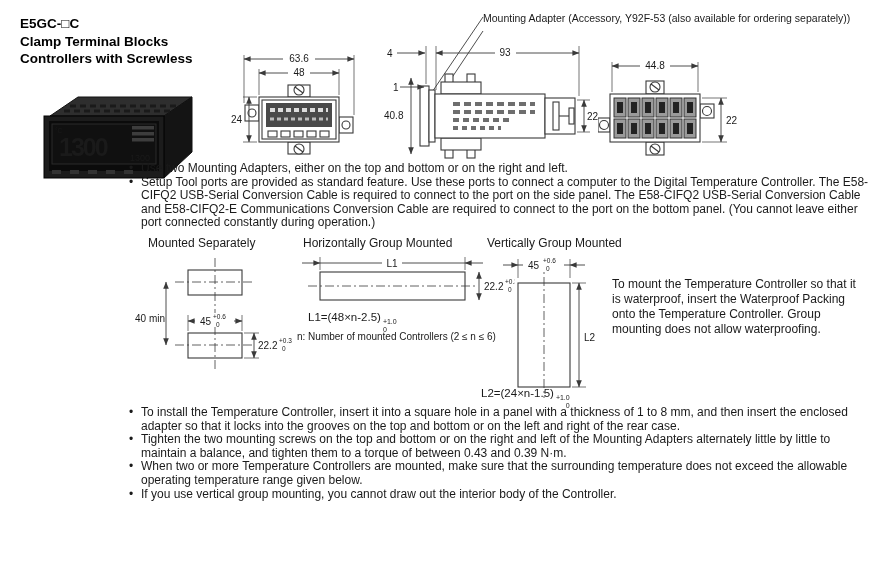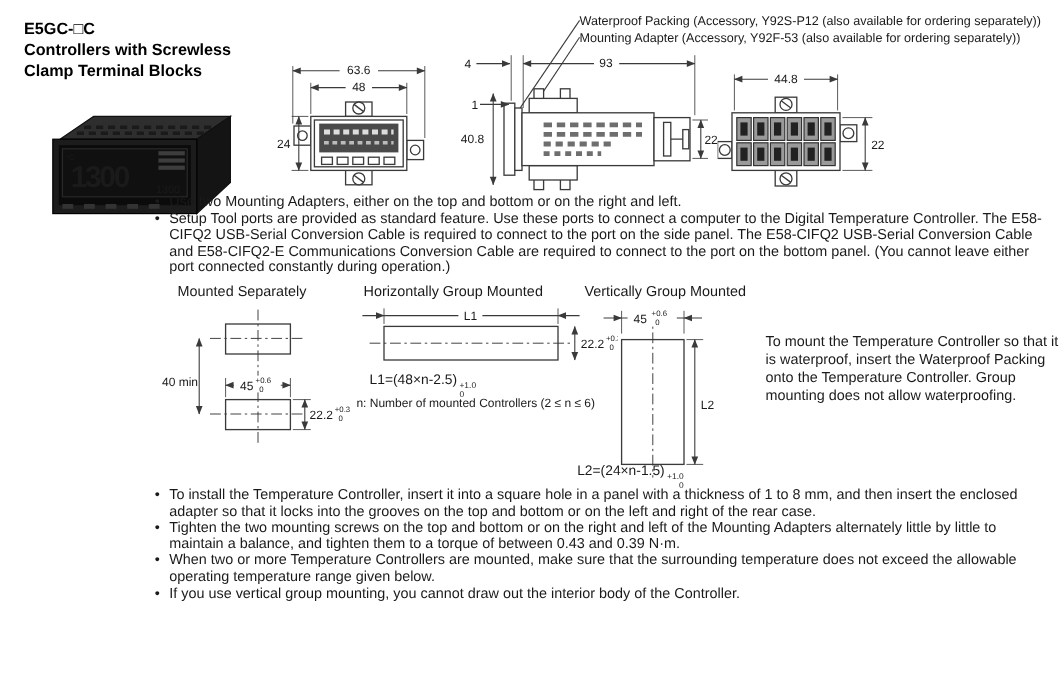--- a/index.html
+++ b/index.html
@@ -6,21 +6,21 @@
   html,body { background:#fff; }
   body { font-family:"Liberation Sans", sans-serif; color:#1a1a1a; }
   .page { position:relative; width:887px; height:578px; background:#fff; overflow:hidden; }
   .abs { position:absolute; }
   .title { font-weight:bold; font-size:13.5px; line-height:17.5px; color:#000; }
   .callout { font-size:10.5px; line-height:13.8px; white-space:nowrap; }
   .bullets { font-size:12px; line-height:13.6px; }
   .bullet { padding-left:13px; position:relative; }
   .bullet::before { content:"\2022"; position:absolute; left:1px; }
   .heading { font-size:12px; white-space:nowrap; }
-  .note { font-size:12px; line-height:15px;margin-left:26px; }
+  .note { font-size:12px; line-height:15px; }
   .formula { font-size:11.5px; white-space:nowrap; }
   .formula-note { font-size:10px; white-space:nowrap; }
   .temp-lines { padding-left:34px; }
   .tol { display:inline-flex; flex-direction:column; font-size:7px; line-height:7.5px; vertical-align:-3px; margin-left:2px; }
   svg text { font-family:"Liberation Sans", sans-serif; fill:#1a1a1a; }
   .dt  { font-size:10px; }
   .dts { font-size:6.5px; }
   .ln  { stroke:#3a3a3a; stroke-width:1.1; fill:none; }
   .lnf { stroke:#3a3a3a; stroke-width:1.1; fill:#fff; }
   .dim { stroke:#3a3a3a; stroke-width:0.9; fill:none; }
@@ -38,22 +38,22 @@
   <svg width="0" height="0" style="position:absolute" aria-hidden="true">
     <defs>
       <marker id="ar" viewBox="0 0 10 10" refX="9.5" refY="5" markerWidth="9" markerHeight="7" orient="auto-start-reverse" markerUnits="userSpaceOnUse">
         <path d="M0,1 L10,5 L0,9 Z" fill="#3a3a3a"></path>
       </marker>
     </defs>
   </svg>
 
   <div class="abs title" style="left:20px; top:15px;">
     <div>E5GC-□C</div>
+    <div>Clamp Terminal Blocks</div>
     <div>Controllers with Screwless</div>
-    <div>Clamp Terminal Blocks</div>
   </div>
 
   <svg class="abs" style="left:40px; top:92px;" width="158" height="90" viewBox="0 0 158 90">
     <g>
       <polygon points="10,24 38,5 152,5 124,24" fill="#2e2e2e" stroke="#111"></polygon>
       <polygon points="124,24 152,5 152,60 124,86" fill="#141414" stroke="#111"></polygon>
       <line x1="30" y1="14" x2="138" y2="14" stroke="#1a1a1a" stroke-width="3" stroke-dasharray="6 4"></line>
       <line x1="24" y1="19" x2="132" y2="19" stroke="#1a1a1a" stroke-width="3" stroke-dasharray="6 4"></line>
       <rect x="4" y="24" width="120" height="62" fill="#1c1c1c" stroke="#000"></rect>
       <rect x="9" y="29" width="110" height="50" fill="#0b0b0b"></rect>
@@ -210,21 +210,20 @@
       <rect class="wbg" x="42" y="9" width="30" height="12"></rect>
       <text class="dt" x="57" y="19" text-anchor="middle">44.8</text>
       <line class="ext" x1="104" y1="48" x2="129" y2="48"></line>
       <line class="ext" x1="104" y1="92" x2="129" y2="92"></line>
       <line class="dim d2" x1="123" y1="48" x2="123" y2="92"></line>
       <text class="dt" x="128" y="74">22</text>
     </g>
   </svg>
 
   <div class="abs callout" style="left:483px; top:12px;">
-    <div>Waterproof Packing (Accessory, Y92S-P12 (also available for ordering separately))</div>
     <div>Mounting Adapter (Accessory, Y92F-53 (also available for ordering separately))</div>
   </div>
 
   <div class="abs bullets" style="left:128px; top:162px; width:745px;">
     <div class="bullet">Use two Mounting Adapters, either on the top and bottom or on the right and left.</div>
     <div class="bullet">Setup Tool ports are provided as standard feature. Use these ports to connect a computer to the Digital Temperature Controller. The E58-CIFQ2 USB-Serial Conversion Cable is required to connect to the port on the side panel. The E58-CIFQ2 USB-Serial Conversion Cable and E58-CIFQ2-E Communications Conversion Cable are required to connect to the port on the bottom panel. (You cannot leave either port connected constantly during operation.)</div>
   </div>
 
   <div class="abs heading" style="left:148px; top:236px;">Mounted Separately</div>
   <div class="abs heading" style="left:303px; top:236px;">Horizontally Group Mounted</div>

